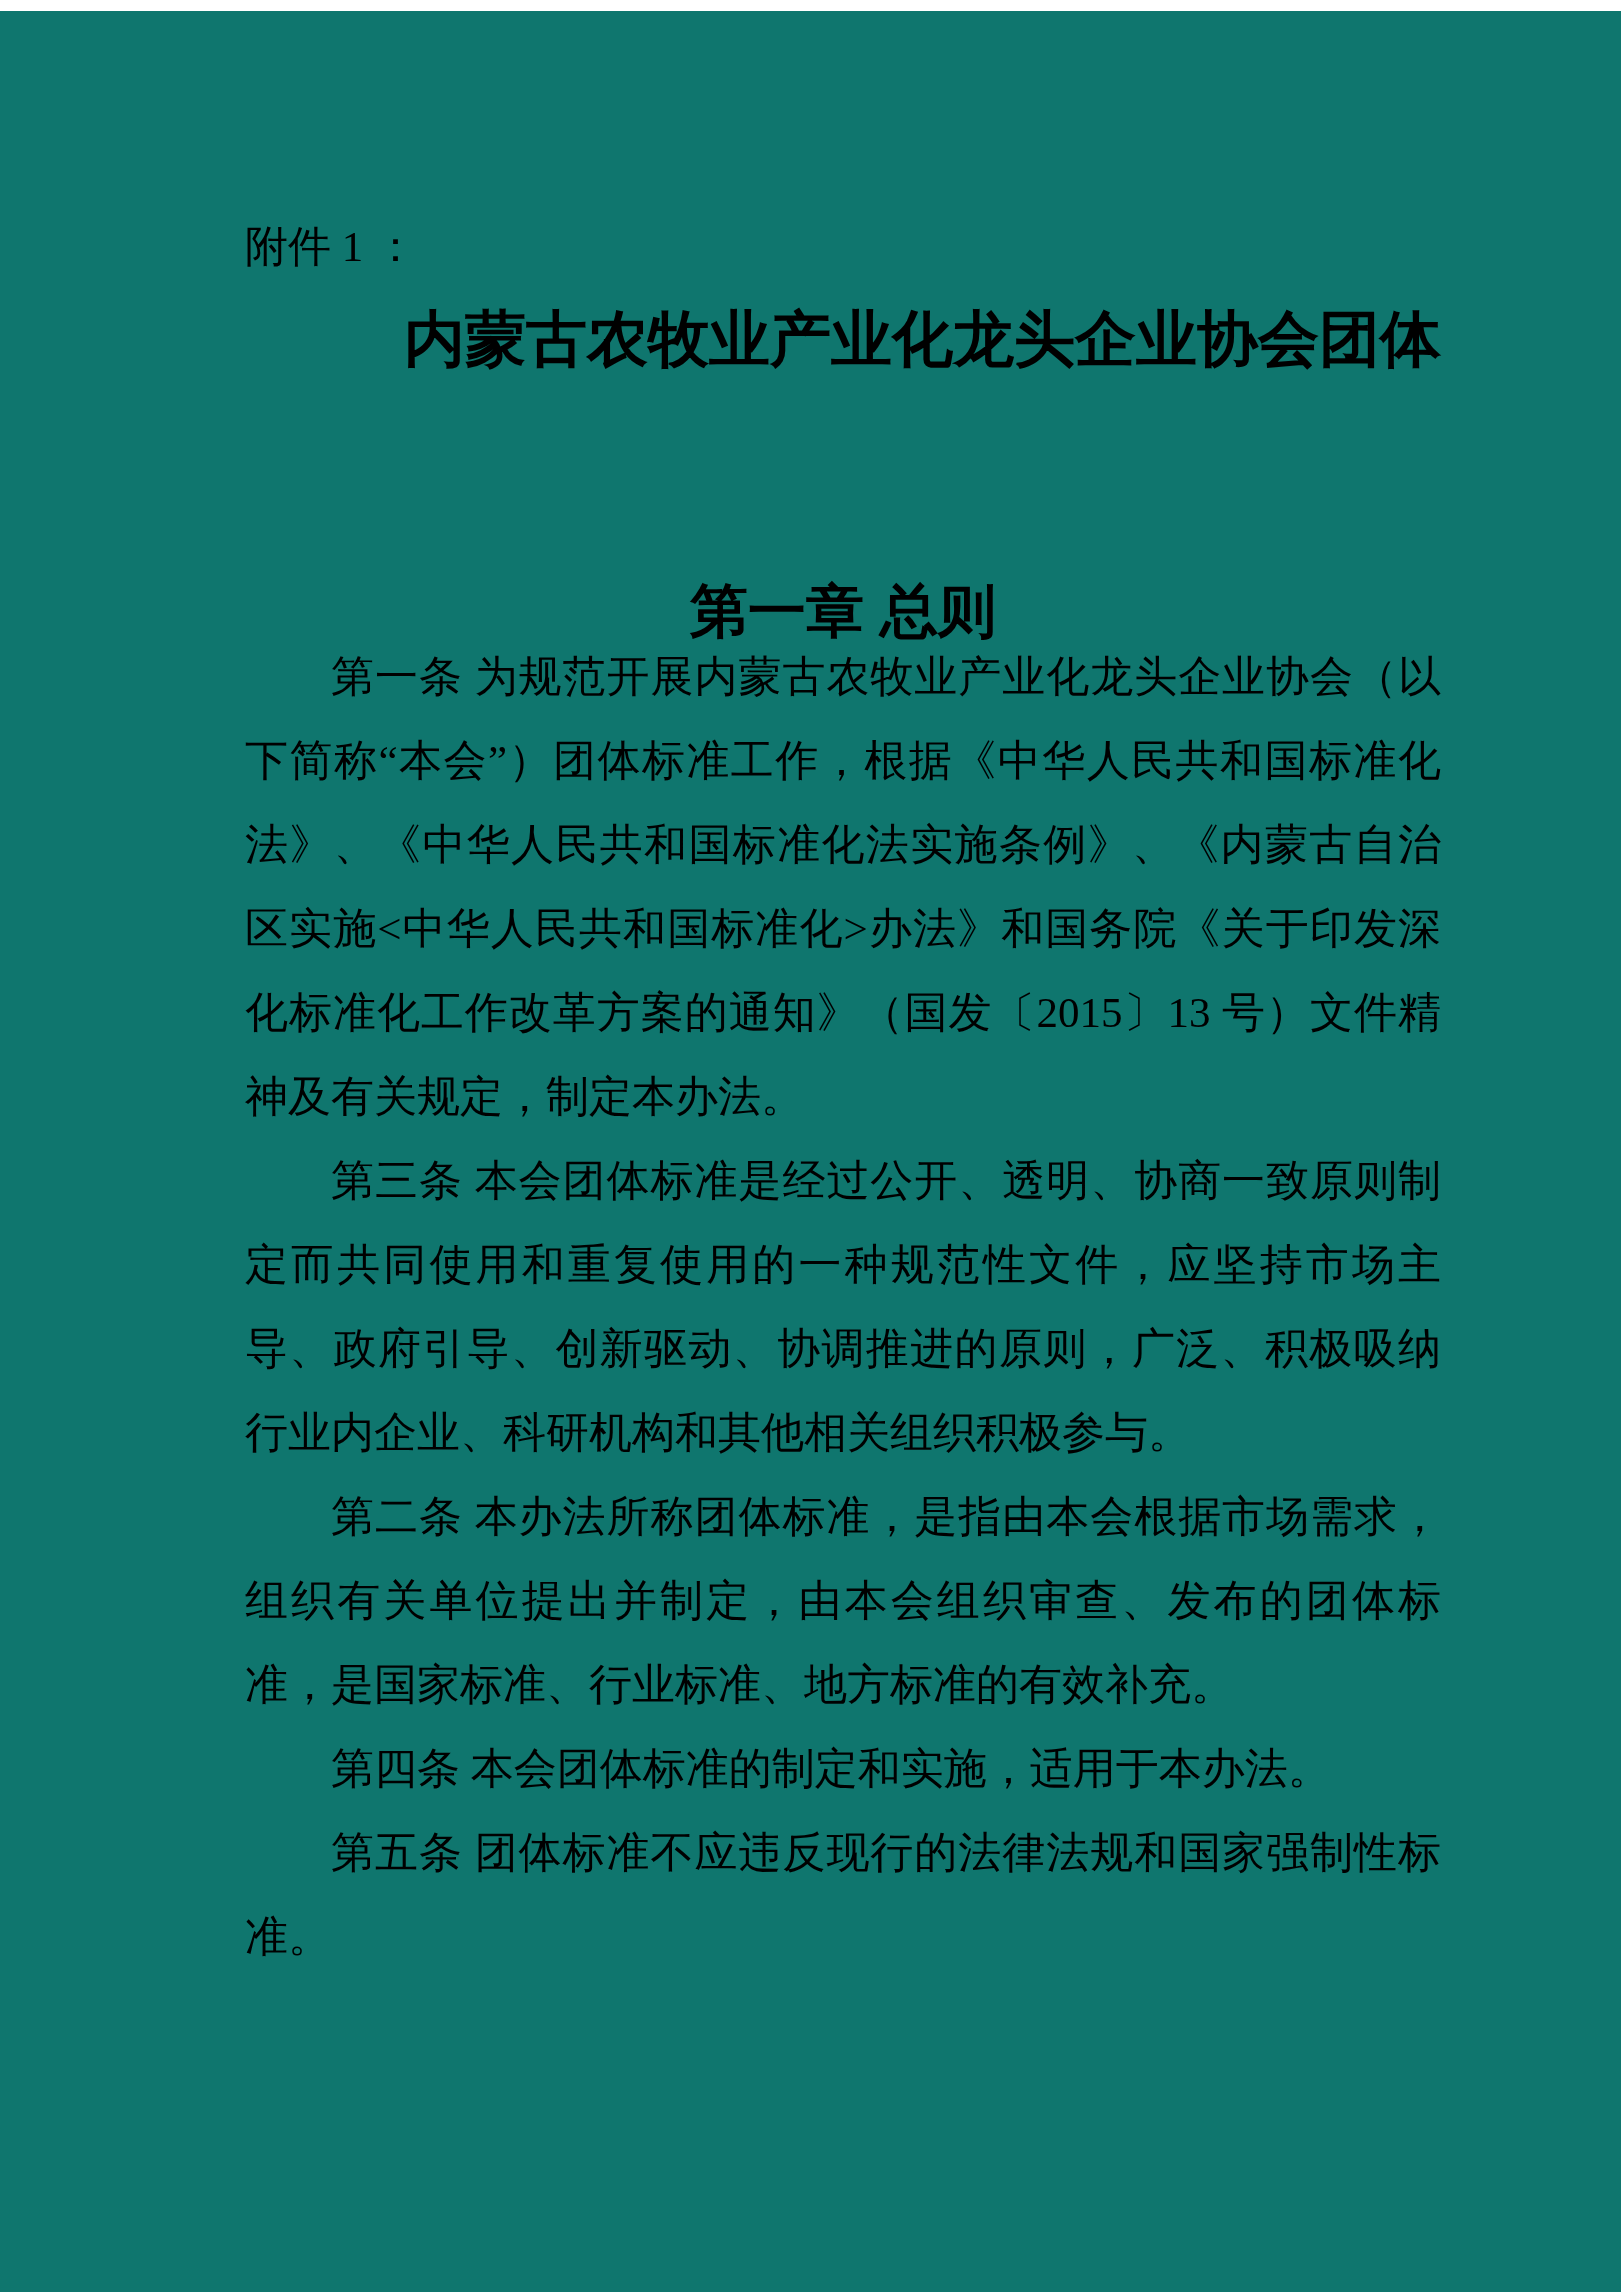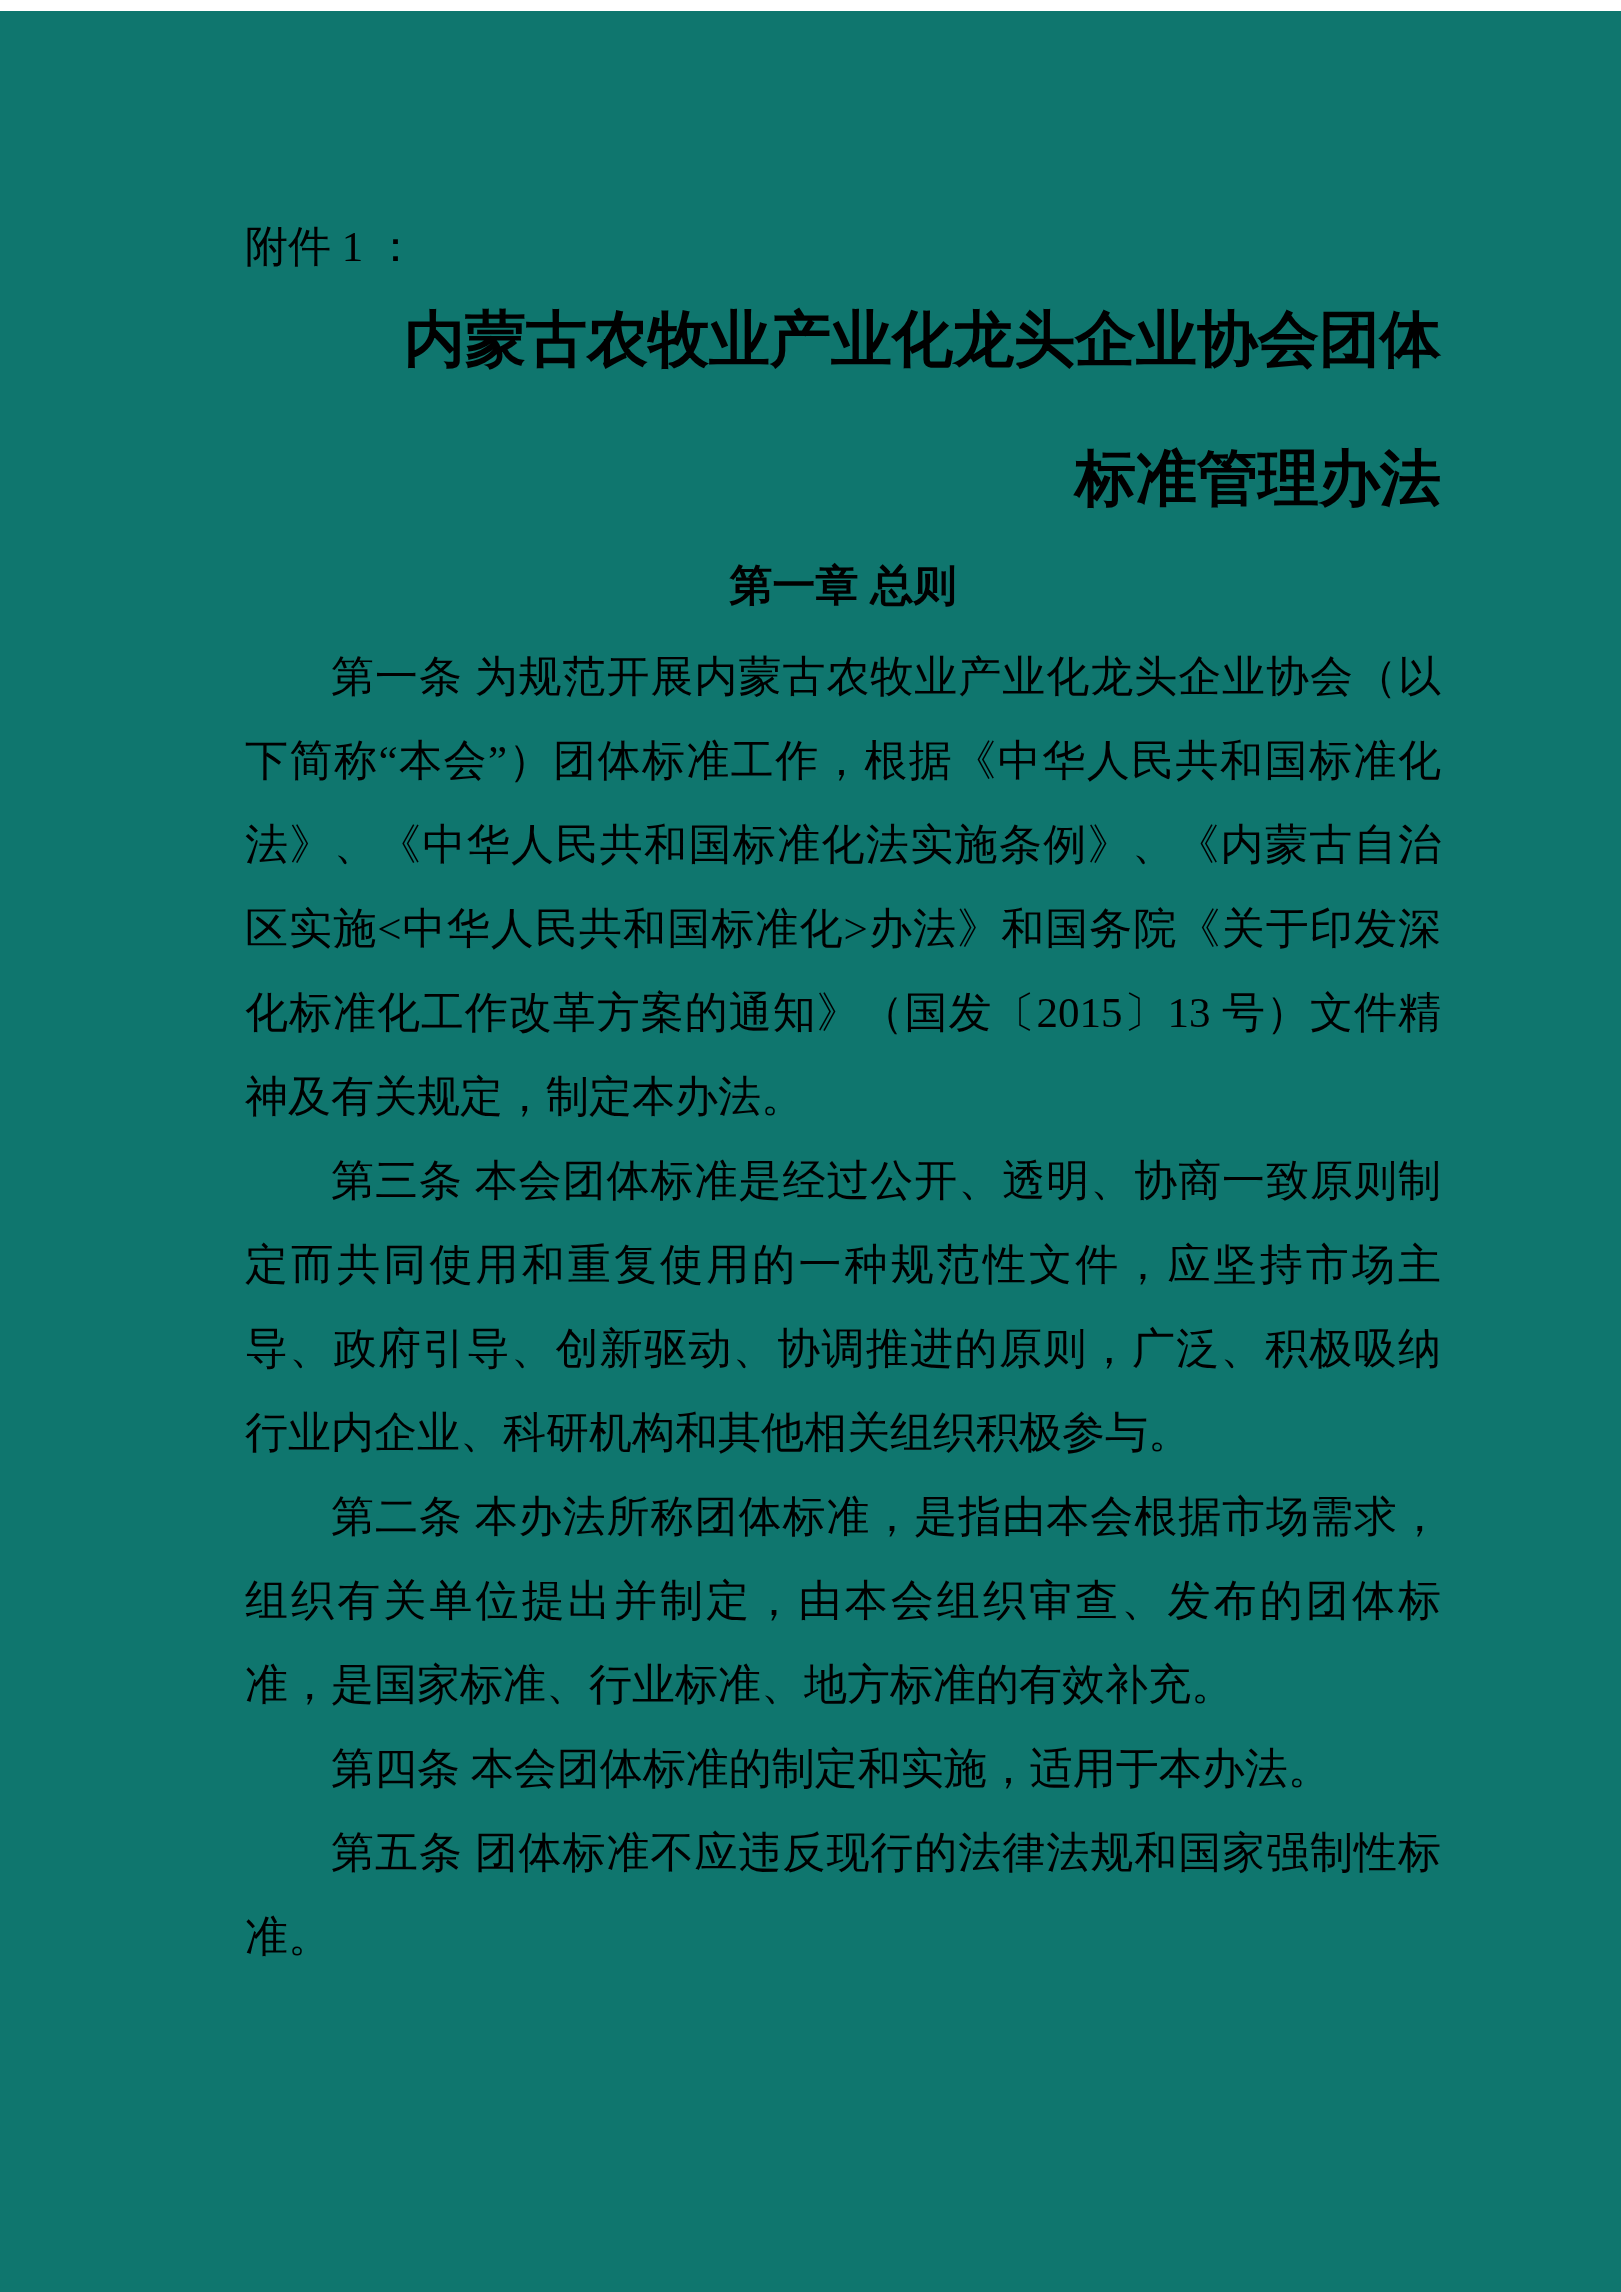--- a/index.html
+++ b/index.html
@@ -32,27 +32,27 @@
     text-align: right;
     font-size: 61px;
     font-weight: bold;
     line-height: 73px;
     letter-spacing: 0px;
   }
   .doc-title.line1 { top: 292px; }
   .doc-title.line2 { top: 431px; }
   .chapter-heading {
     position: absolute;
-    top: 547px;
+    top: 572px;
     left: 245px;
     width: 1196px;
     text-align: center;
     font-family: "Liberation Sans", "DejaVu Sans", sans-serif;
     font-weight: bold;
-    font-size: 43px;
+    font-size: 58px;
     line-height: 55px;
   }
   .doc-body {
     position: absolute;
     top: 624px;
     left: 245px;
     width: 1196px;
     font-size: 43px;
     line-height: 84px;
     text-align: justify;
@@ -68,21 +68,20 @@
 </style>
 </head>
 <body>
 
 <div class="page">
 
   <div class="attachment-label">附件 1 ：</div>
 
   <div class="doc-title line1">内蒙古农牧业产业化龙头企业协会团体</div>
 
-  <div class="doc-title line2">标准管理办法</div>
 
   <div class="chapter-heading">第一章 总则</div>
 
   <div class="doc-body">
     <p>第一条 为规范开展内蒙古农牧业产业化龙头企业协会（以下简称“本会”）团体标准工作，根据《中华人民共和国标准化法》、《中华人民共和国标准化法实施条例》、《内蒙古自治区实施&lt;中华人民共和国标准化&gt;办法》和国务院《关于印发深化标准化工作改革方案的通知》（国发〔2015〕13 号）文件精神及有关规定，制定本办法。</p>
     <p>第三条 本会团体标准是经过公开、透明、协商一致原则制定而共同使用和重复使用的一种规范性文件，应坚持市场主导、政府引导、创新驱动、协调推进的原则，广泛、积极吸纳行业内企业、科研机构和其他相关组织积极参与。</p>
     <p>第二条 本办法所称团体标准，是指由本会根据市场需求，组织有关单位提出并制定，由本会组织审查、发布的团体标准，是国家标准、行业标准、地方标准的有效补充。</p>
     <p>第四条 本会团体标准的制定和实施，适用于本办法。</p>
     <p>第五条 团体标准不应违反现行的法律法规和国家强制性标准。</p>
   </div>

